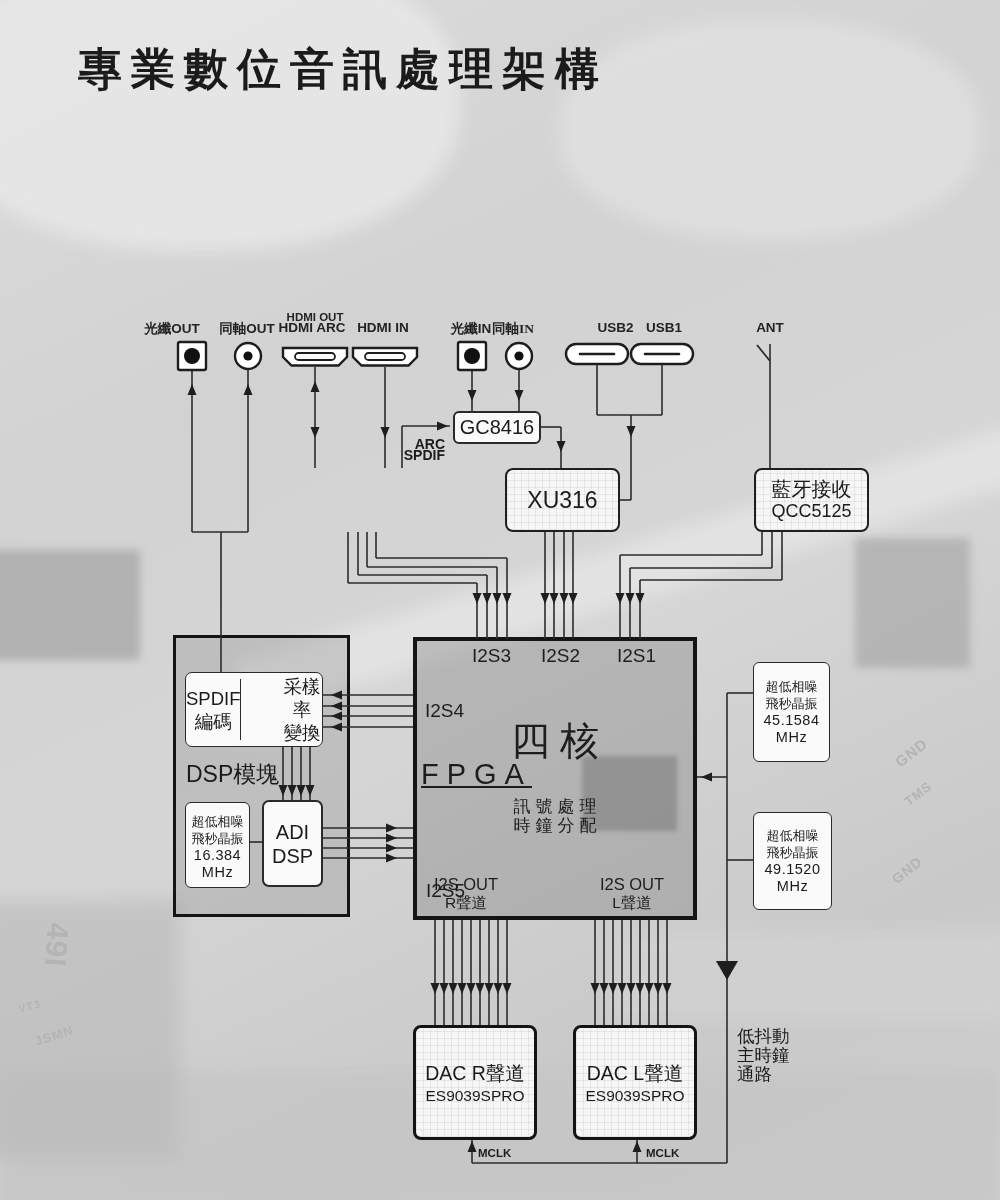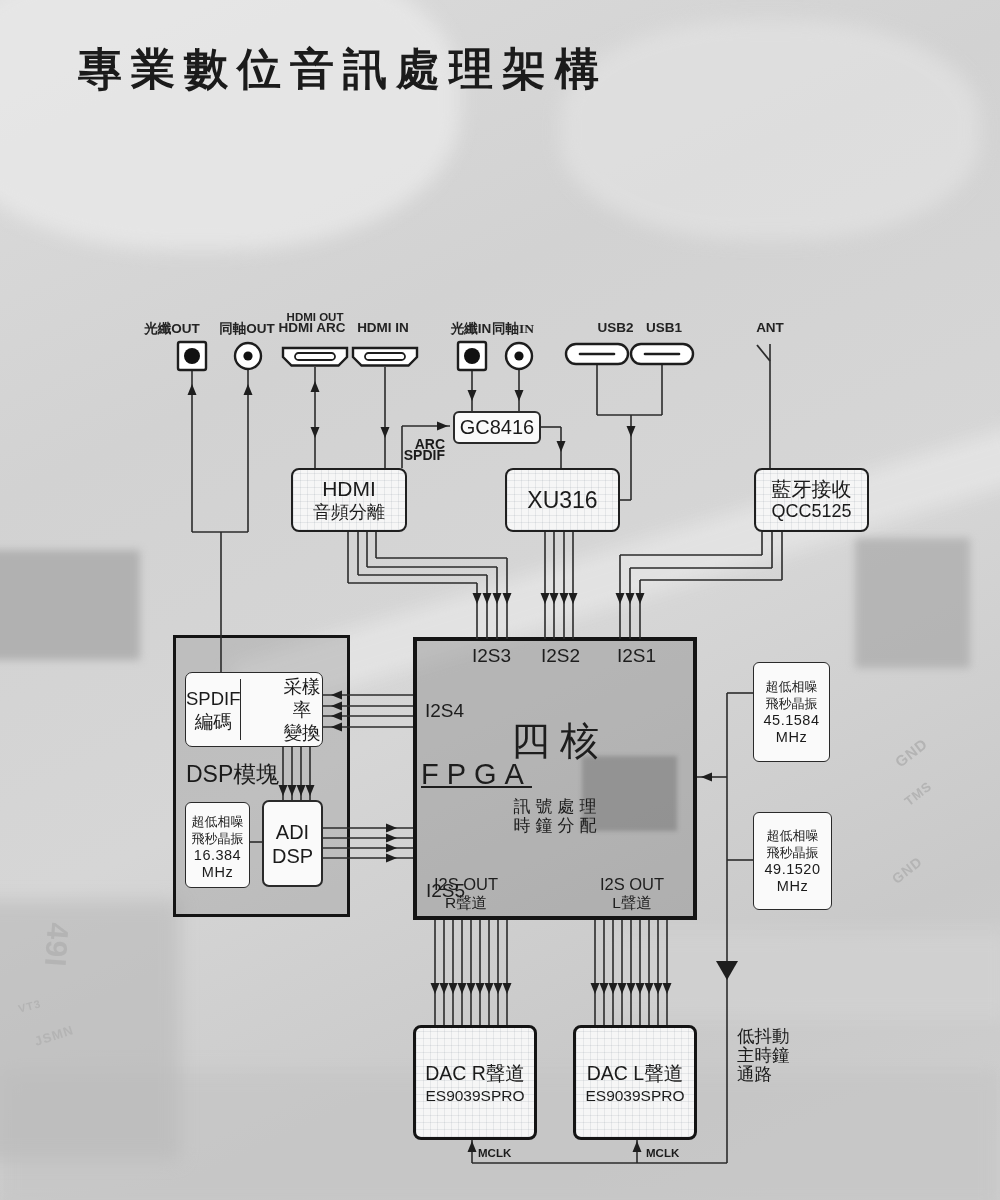--- a/index.html
+++ b/index.html
@@ -223,24 +223,20 @@
 
   <div class="lbl" style="left:398px;top:396px;width:47px;text-align:right;font-size:14px;line-height:11px;font-weight:bold;margin-top:43px;">
     <div>ARC</div>
     <div>SPDIF</div>
   </div>
 
   <div class="box thin" style="left:453px;top:411px;width:88px;height:33px;border-width:2px;border-radius:6px;font-size:20px;line-height:29px;">
     <span>GC8416</span>
   </div>
 
-  <div class="box grid rbox" style="left:291px;top:468px;width:116px;height:64px;padding-top:7px;">
-    <div class="chip-ttl">HDMI</div>
-    <div class="chip-sub">音頻分離</div>
-  </div>
 
   <div class="box grid rbox" style="left:505px;top:468px;width:115px;height:64px;font-size:23px;line-height:60px;">
     <span>XU316</span>
   </div>
 
   <div class="box grid rbox" style="left:715px;top:468px;width:115px;height:64px;padding-top:8px;margin-left:39px;">
     <div style="font-size:20px;line-height:23px;">藍牙接收</div>
     <div style="font-size:18px;line-height:21px;">QCC5125</div>
   </div>
 

